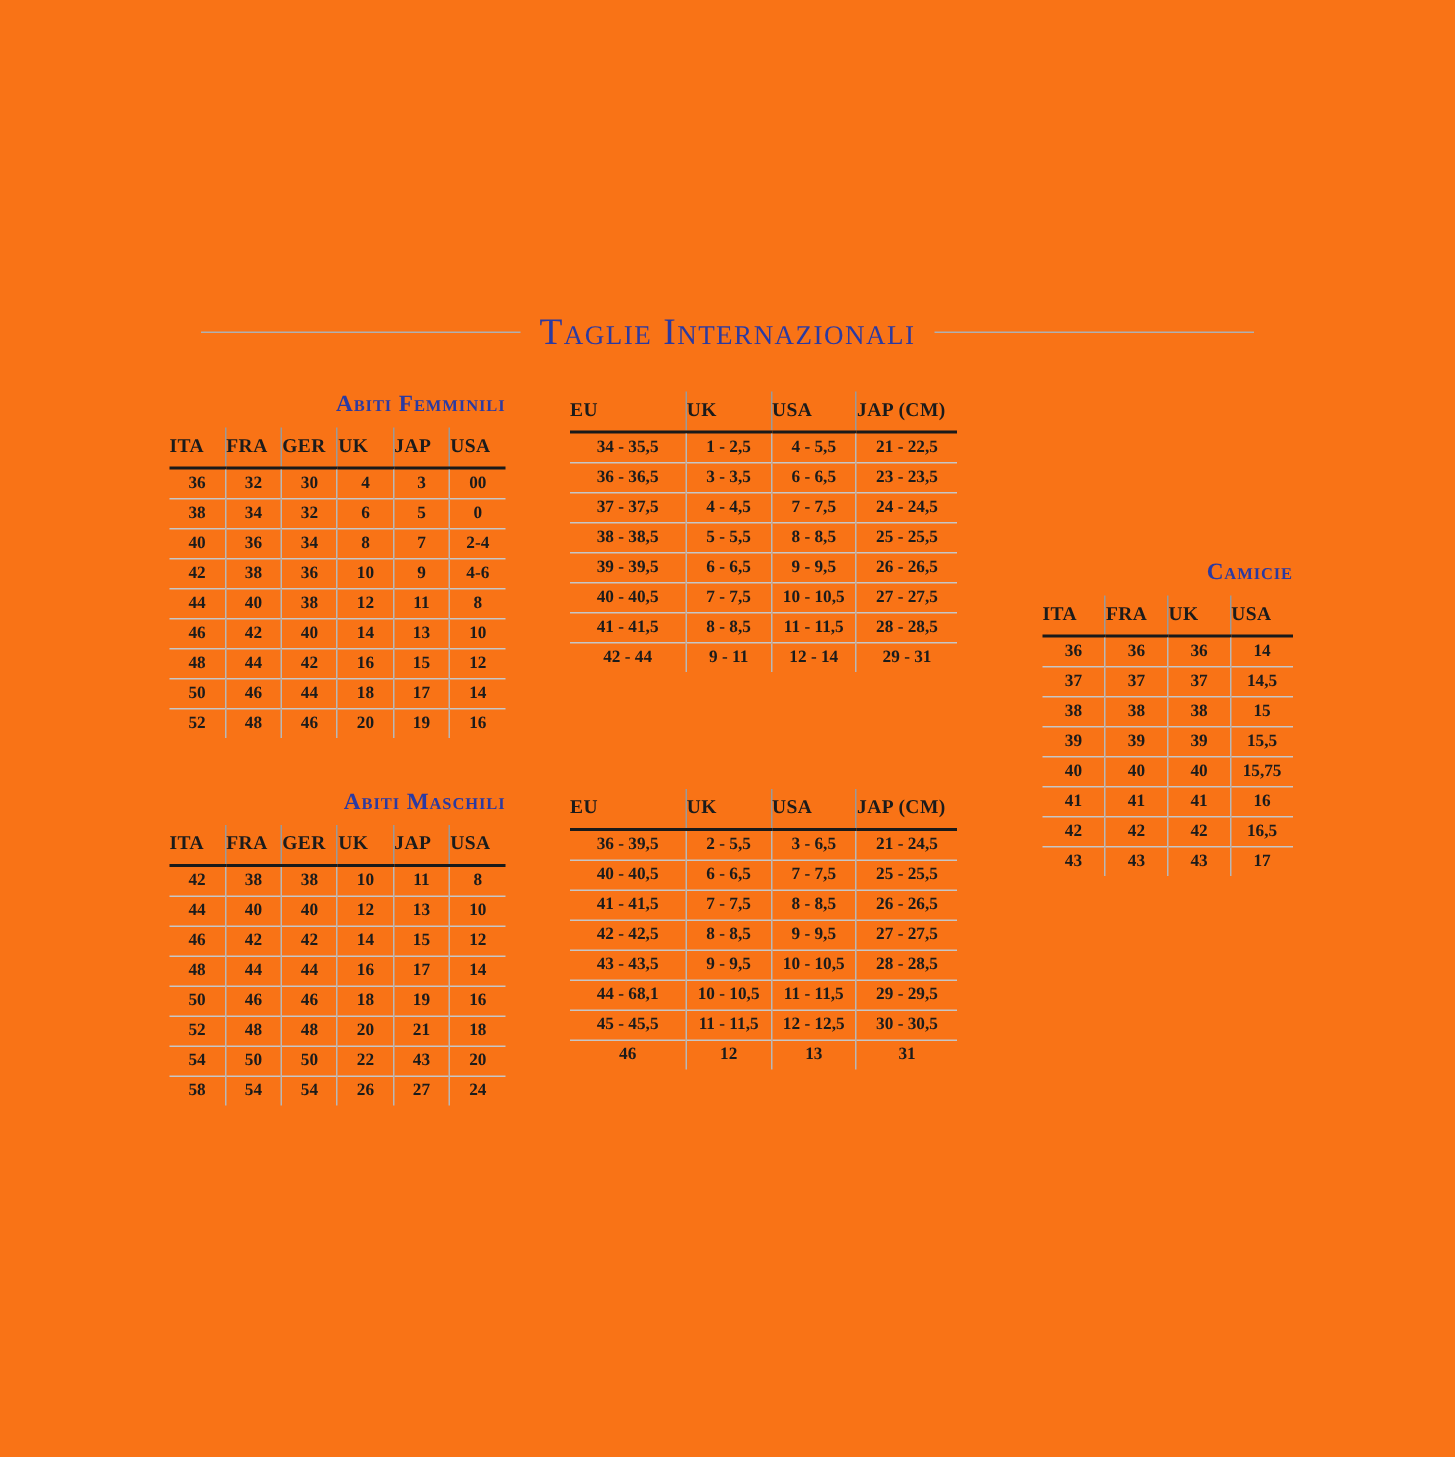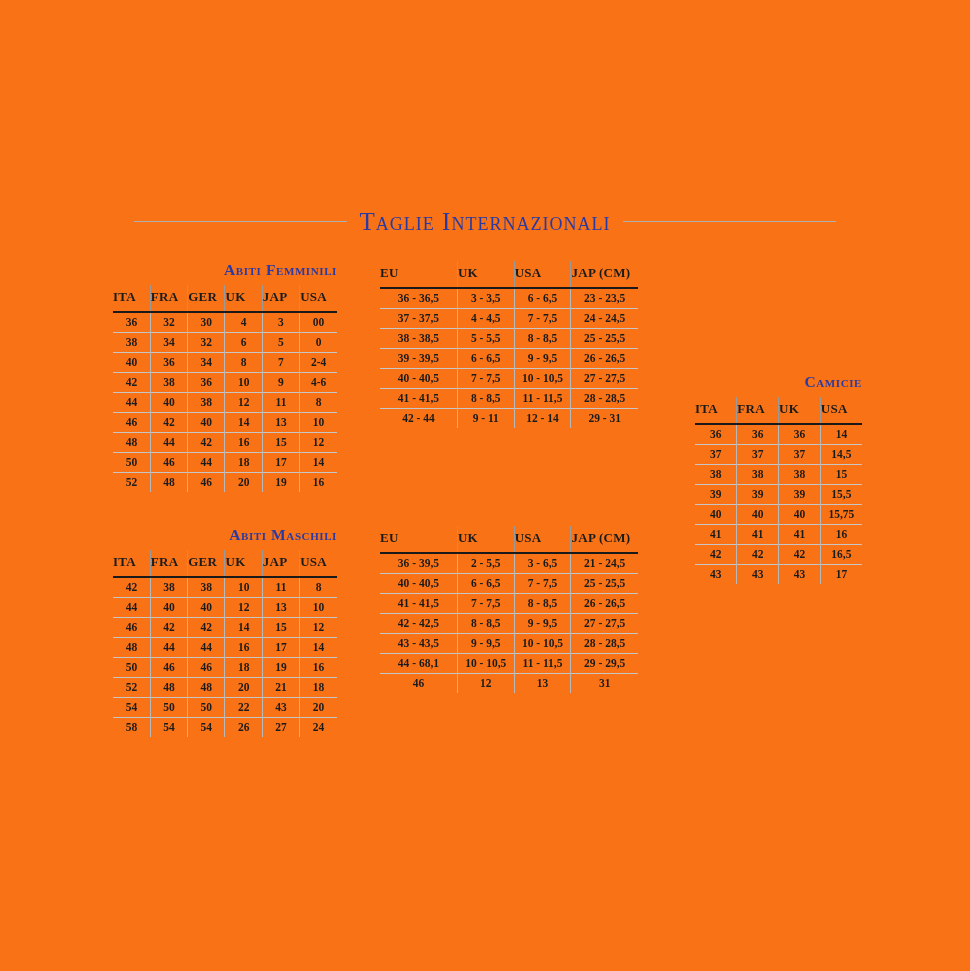--- a/index.html
+++ b/index.html
@@ -178,20 +178,26 @@
           <thead>
             <tr>
               <th>EU</th>
               <th>UK</th>
               <th>USA</th>
               <th>JAP (CM)</th>
             </tr>
           </thead>
           <tbody>
             <tr>
+              <td>34 - 35,5</td>
+              <td>1 - 2,5</td>
+              <td>4 - 5,5</td>
+              <td>21 - 22,5</td>
+            </tr>
+            <tr>
               <td>36 - 36,5</td>
               <td>3 - 3,5</td>
               <td>6 - 6,5</td>
               <td>23 - 23,5</td>
             </tr>
             <tr>
               <td>37 - 37,5</td>
               <td>4 - 4,5</td>
               <td>7 - 7,5</td>
               <td>24 - 24,5</td>
@@ -443,20 +449,26 @@
               <td>10 - 10,5</td>
               <td>28 - 28,5</td>
             </tr>
             <tr>
               <td>44 - 68,1</td>
               <td>10 - 10,5</td>
               <td>11 - 11,5</td>
               <td>29 - 29,5</td>
             </tr>
             <tr>
+              <td>45 - 45,5</td>
+              <td>11 - 11,5</td>
+              <td>12 - 12,5</td>
+              <td>30 - 30,5</td>
+            </tr>
+            <tr>
               <td>46</td>
               <td>12</td>
               <td>13</td>
               <td>31</td>
             </tr>
           </tbody>
         </table>
       </div>
   </div>
 

